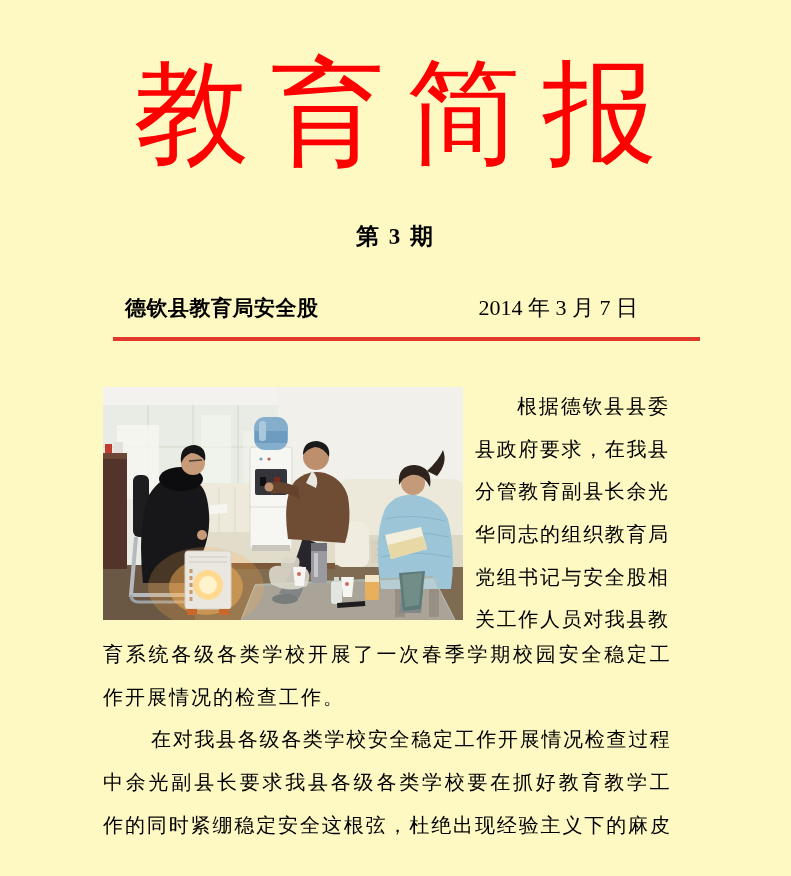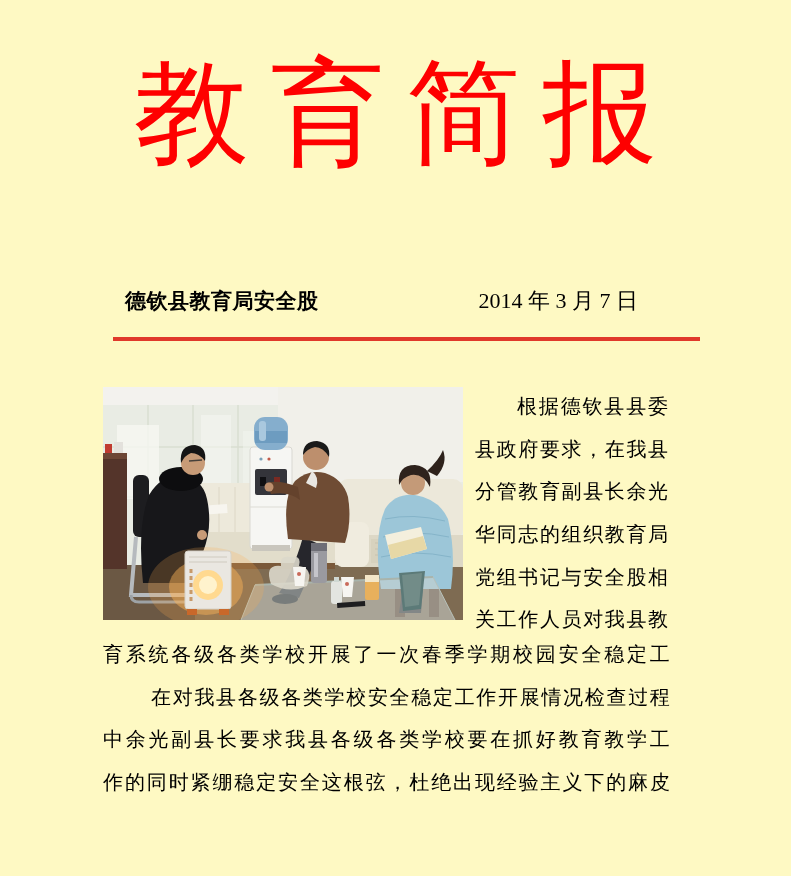--- a/index.html
+++ b/index.html
@@ -10,21 +10,21 @@
   
   #title{
     position:absolute;top:44px;left:0;width:100%;text-align:center;
     font-size:114px;line-height:140px;color:#fe0000;font-weight:400;
     letter-spacing:22px;text-indent:22px;white-space:nowrap;
   }
   #issue{
     position:absolute;top:222px;left:0;width:100%;text-align:center;
     font-size:23px;line-height:30px;color:#000;font-weight:bold;letter-spacing:2px;
   }
-  #byline{position:absolute;top:285px;left:0;width:100%;height:32px;}
+  #byline{position:absolute;top:292px;left:0;width:100%;height:32px;}
   #agency{
     position:absolute;left:125px;top:0;font-size:21px;line-height:32px;
     font-weight:bold;color:#000;letter-spacing:0.5px;
   }
   #pubdate{
     position:absolute;right:153px;top:0;font-size:22px;line-height:32px;color:#000;
   }
   #rule{position:absolute;left:113px;top:337px;width:587px;height:4px;background:#e0392b;}
   
   #photo{position:absolute;left:103px;top:387px;width:360px;height:233px;overflow:hidden;}
@@ -38,20 +38,21 @@
   .indent-lg{padding-left:48px;}
   .plain{letter-spacing:2px;}
 </style>
 </head>
 <body>
 
 <div id="page">
 
   <div id="title">教育简报</div>
 
+  <div id="issue">第 3 期</div>
 
   <div id="byline">
     <span id="agency">德钦县教育局安全股</span>
     <span id="pubdate">2014 年 3 月 7 日</span>
   </div>
 
   <div id="rule"></div>
 
   <div id="photo">
     <svg viewBox="0 0 360 233" width="360" height="233">
@@ -267,20 +268,21 @@
         <span>学</span>
         <span>期</span>
         <span>校</span>
         <span>园</span>
         <span>安</span>
         <span>全</span>
         <span>稳</span>
         <span>定</span>
         <span>工</span>
       </div>
+    <div class="t-line plain">作开展情况的检查工作。</div>
     <div class="t-line indent-lg" data-justify="chars">
         <span>在</span>
         <span>对</span>
         <span>我</span>
         <span>县</span>
         <span>各</span>
         <span>级</span>
         <span>各</span>
         <span>类</span>
         <span>学</span>

